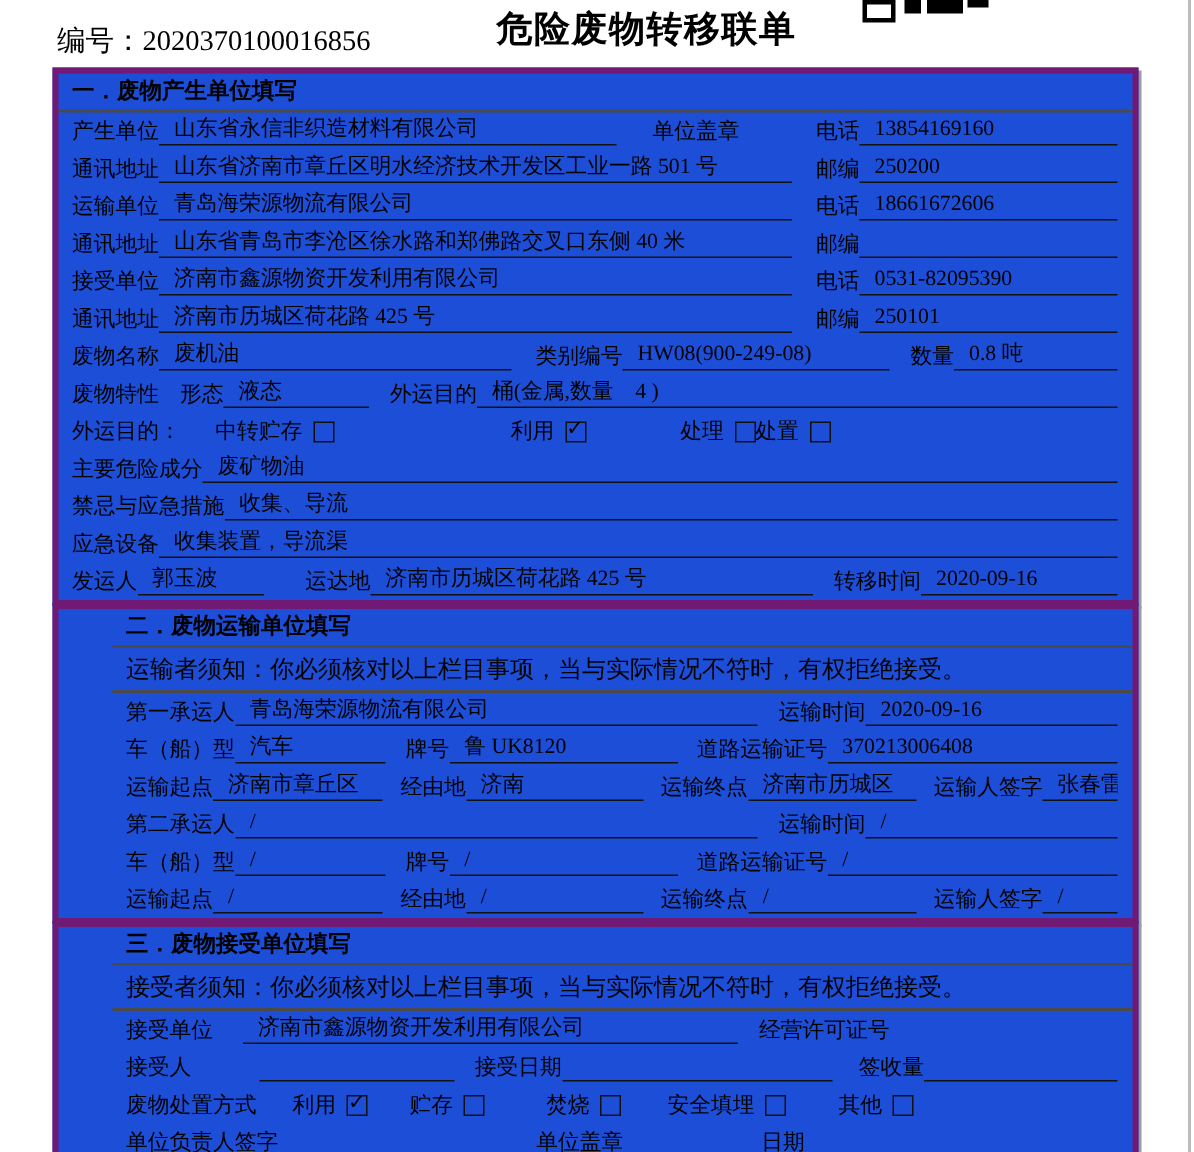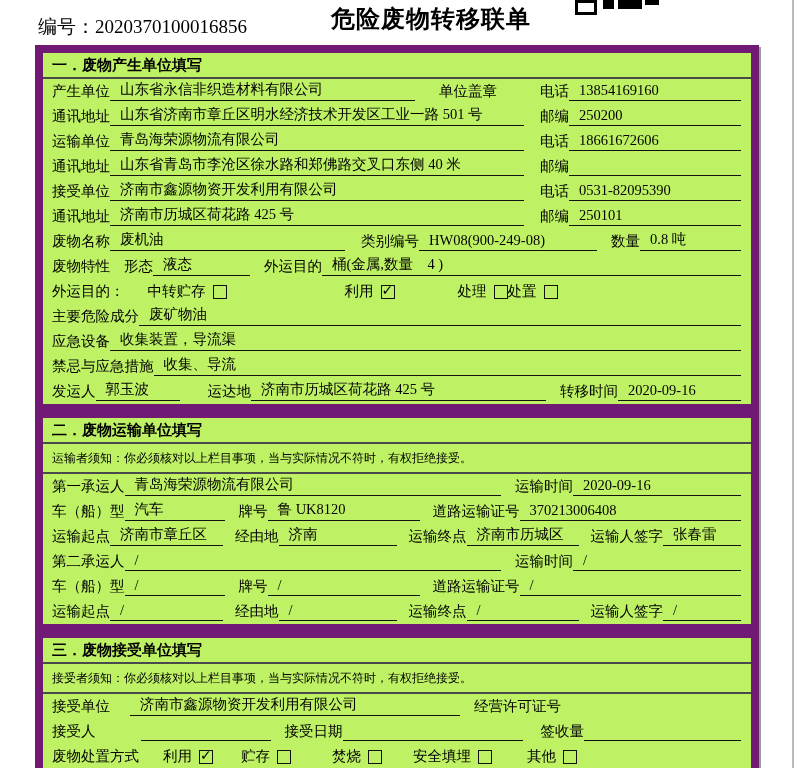--- a/index.html
+++ b/index.html
@@ -12,28 +12,28 @@
   .doc-title{position:absolute;left:0;right:0;top:3px;text-align:center;padding-left:66px;
              font-size:24px;font-weight:bold;letter-spacing:1px;
              font-family:"Liberation Sans","DejaVu Sans",sans-serif;}
   .qr{position:absolute;left:575px;top:0;height:9px;display:flex;align-items:flex-start;}
   .qr i{display:block;}
   .qr .q1{width:16px;height:9px;border:3px solid #000;background:#fff;margin-right:6px;}
   .qr .q2{width:11px;height:9px;background:#000;margin-right:4px;}
   .qr .q3{width:24px;height:9px;background:#000;margin-right:3px;}
   .qr .q4{width:14px;height:5px;background:#000;}
   
-  .box{border:8px solid #701a75;margin:0 37px 0 35px;background:#bef264;
+  .box{border:4px solid #701a75;margin:0 37px 0 35px;background:#1d4ed8;
        box-shadow:2px 2px 0 #9d9d9d;position:relative;}
-  .box + .box{margin-top:-2px;}
+  .box + .box{margin-top:-2px;padding-left:36px;}
   .sec-title{height:24px;line-height:23px;border-bottom:2px solid #4a4a4a;font-weight:bold;
              font-size:15px;padding-left:9px;
              font-family:"Liberation Sans","DejaVu Sans",sans-serif;}
   .notice{height:28px;display:flex;align-items:center;border-bottom:2px solid #4a4a4a;
-          font-size:12px;padding-left:9px;}
+          font-size:16px;padding-left:9px;}
   .row{display:flex;align-items:flex-end;height:25px;box-sizing:border-box;
        padding:0 10px 3px 9px;font-size:14.5px;}
   .lbl{white-space:nowrap;flex:0 0 auto;}
   .val{border-bottom:1.4px solid #111;padding:0 4px 1px 10px;white-space:nowrap;
        overflow:hidden;flex:0 0 auto;box-sizing:border-box;}
   .fill{flex:1 1 auto;}
   .sp{flex:1 1 auto;}
   .opt{display:flex;align-items:center;flex:0 0 auto;}
   .cb{display:inline-block;width:12px;height:12px;border:1.4px solid #111;margin-left:7px;
       position:relative;flex:0 0 auto;}
@@ -140,27 +140,27 @@
           <span class="cb"></span>
         </span>
     </div>
 
     <div class="row">
       <span class="lbl">主要危险成分</span>
       <span class="val fill">废矿物油</span>
     </div>
 
     <div class="row">
+      <span class="lbl">禁忌与应急措施</span>
+      <span class="val fill">收集、导流</span>
+    </div>
+
+    <div class="row">
       <span class="lbl">应急设备</span>
       <span class="val fill">收集装置，导流渠</span>
-    </div>
-
-    <div class="row">
-      <span class="lbl">禁忌与应急措施</span>
-      <span class="val fill">收集、导流</span>
     </div>
 
     <div class="row">
       <span class="lbl">发运人</span>
       <span class="val" style="width:84px">郭玉波</span>
       <span class="lbl" style="margin-left:28px">运达地</span>
       <span class="val" style="width:295px">济南市历城区荷花路 425 号</span>
       <span class="lbl" style="margin-left:14px">转移时间</span>
       <span class="val fill">2020-09-16</span>
     </div>

